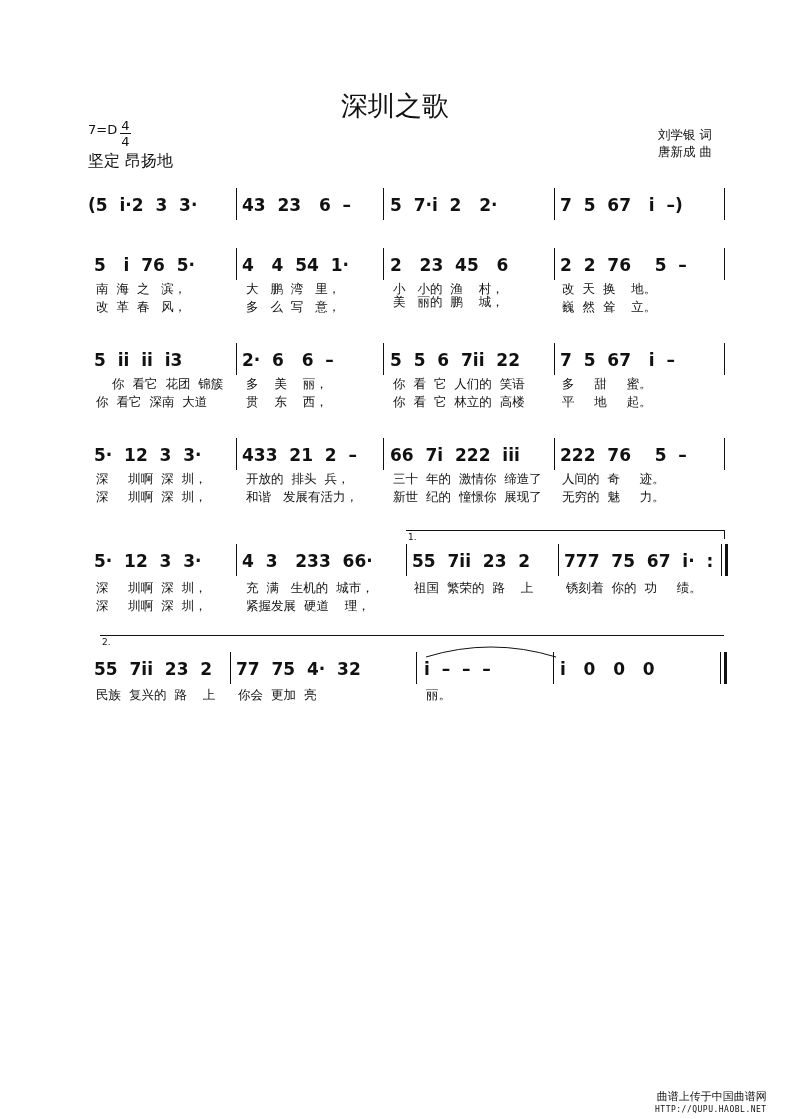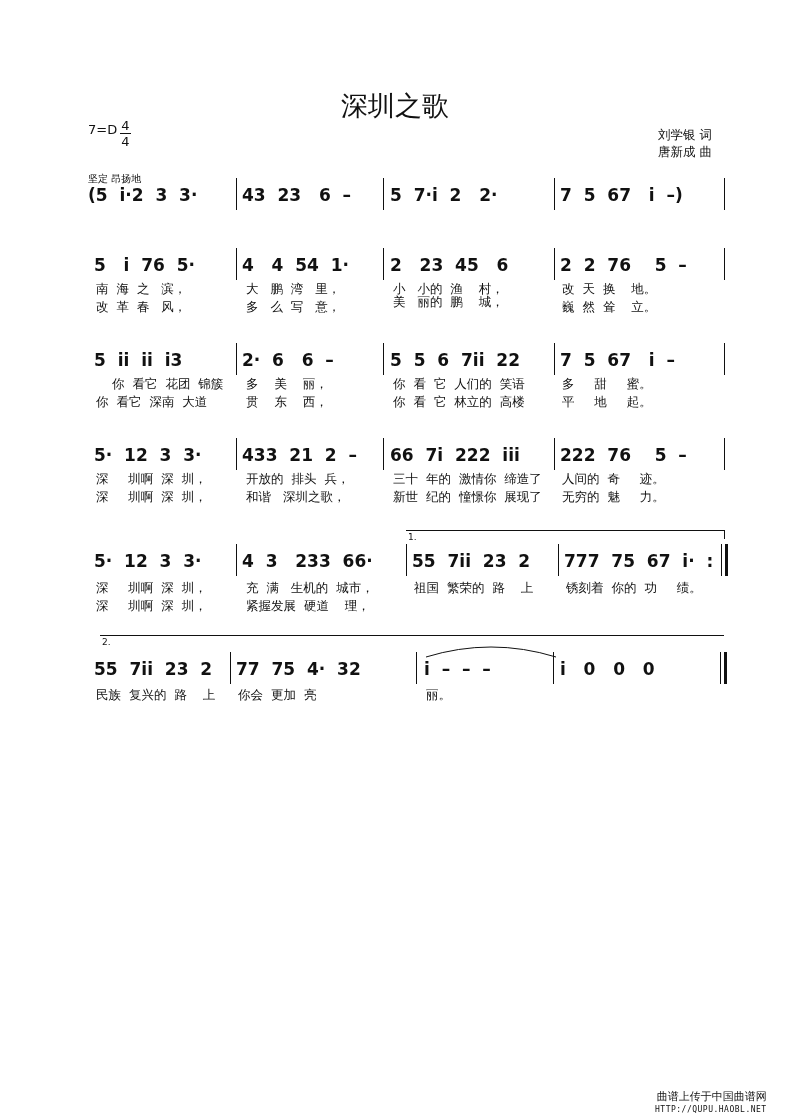--- a/index.html
+++ b/index.html
@@ -2,21 +2,21 @@
 <html><head>
 <meta charset="utf-8">
 <style>
   html,body{margin:0;padding:0;background:#fff;}
   body{width:790px;height:1119px;position:relative;overflow:hidden;font-family:"DejaVu Sans",sans-serif;color:#111;}
   .abs{position:absolute;}
   .title{left:0;width:790px;top:88px;text-align:center;font-family:"DejaVu Serif",serif;font-size:27px;}
   .key{left:88px;top:122px;font-size:13px;}
   .ts{left:120px;top:118px;font-size:13px;line-height:15px;text-align:center;}
   .ts .bar{display:block;border-top:1px solid #111;width:11px;margin:0 auto;}
-  .tempo{left:88px;top:172px;font-size:10px;}
+  .tempo{left:88px;top:151px;font-size:16px;}
   .credits{left:658px;top:126px;font-size:12.5px;line-height:17px;}
   .row{position:absolute;left:88px;width:640px;}
   .n{position:absolute;font-weight:bold;font-size:17px;top:7px;white-space:pre;font-family:"DejaVu Sans",sans-serif;}
   .bl{position:absolute;border-left:1.3px solid #111;top:0;height:32px;}
   .ly{position:absolute;font-size:12.5px;white-space:pre;}
   .ending{position:absolute;border-top:1px solid #111;height:8px;}
   .ending .lab{position:absolute;top:1px;left:2px;font-size:9px;}
   .foot{left:480px;top:792px;font-size:12px;line-height:18px;}
   .wm{left:655px;top:1090px;font-size:11px;text-align:right;line-height:13px;}
   .wm .url{font-family:"DejaVu Sans Mono",monospace;font-size:8px;letter-spacing:0.5px;}
@@ -31,21 +31,21 @@
   <span>4</span>
   <span class="bar"></span>
   <span>4</span>
 </div>
 <div class="abs tempo">坚定 昂扬地</div>
 <div class="abs credits">
   <div>刘学银 词</div>
   <div>唐新成 曲</div>
 </div>
 
-<div class="row" style="top:178px;height:32px;text-decoration:underline;">
+<div class="row" style="top:188px;height:32px;text-decoration:underline;">
   <span class="n" style="left:0">(5  i·2  3  3·</span>
   <span class="bl" style="left:148px"></span>
   <span class="n" style="left:154px">43  23   6  –</span>
   <span class="bl" style="left:295px"></span>
   <span class="n" style="left:302px">5  7·i  2   2·</span>
   <span class="bl" style="left:466px"></span>
   <span class="n" style="left:472px">7  5  67   i  –)</span>
   <span class="bl" style="left:636px"></span>
 </div>
 
@@ -94,21 +94,21 @@
   <span class="bl" style="left:295px"></span>
   <span class="n" style="left:302px">66  7i  222  iii</span>
   <span class="bl" style="left:466px"></span>
   <span class="n" style="left:472px">222  76    5  –</span>
   <span class="bl" style="left:636px"></span>
   <span class="ly" style="left:8px;top:33px">深     圳啊  深  圳，</span>
   <span class="ly" style="left:158px;top:33px">开放的  排头  兵，</span>
   <span class="ly" style="left:305px;top:33px">三十  年的  激情你  缔造了</span>
   <span class="ly" style="left:474px;top:33px">人间的  奇     迹。</span>
   <span class="ly" style="left:8px;top:51px">深     圳啊  深  圳，</span>
-  <span class="ly" style="left:158px;top:51px">和谐   深圳之歌，</span>
+  <span class="ly" style="left:158px;top:51px">和谐   发展有活力，</span>
   <span class="ly" style="left:305px;top:51px">新世  纪的  憧憬你  展现了</span>
   <span class="ly" style="left:474px;top:51px">无穷的  魅     力。</span>
 </div>
 
 <div class="row" style="top:530px;height:85px;">
   <div class="ending" style="left:318px;width:318px;top:0;border-right:1px solid #111;">
     <span class="lab">1.</span>
   </div>
   <div style="position:absolute;top:14px;left:0;width:640px;height:32px;">
     <span class="n" style="left:6px">5·  12  3  3·</span>

